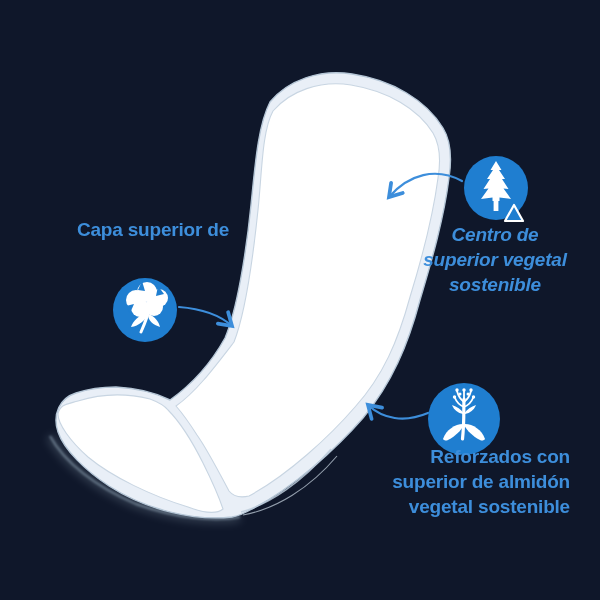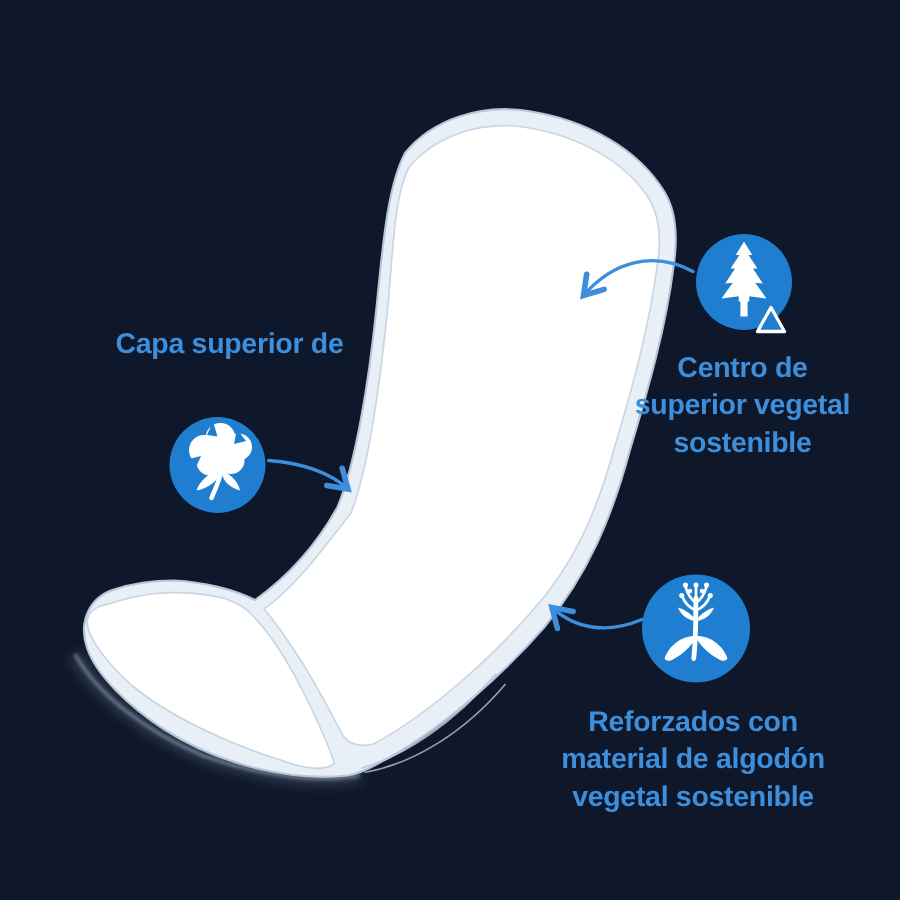--- a/index.html
+++ b/index.html
@@ -19,22 +19,22 @@
   .label {
     position: absolute;
     text-align: center;
     color: var(--accent-blue, #3d8edb);
     font-size: 19px;
     line-height: 25px;
     font-weight: bold;
     letter-spacing: -0.2px;
   }
   .label-cotton   { left: 58px;  top: 217px; width: 190px; }
-  .label-cellulose{ left: 406px; top: 233px; width: 178px; }
-  .label-starch   { left: 354px; top: 469px; width: 216px; }
+  .label-cellulose{ left: 406px; top: 222px; width: 178px; font-style: italic; }
+  .label-starch   { left: 354px; top: 444px; width: 216px; text-align: right; }
   .icon { position: absolute; }
   .icon-cotton { left: 112px; top: 277px; width: 66px; height: 66px; }
   .icon-tree   { left: 461px; top: 153px; width: 70px; height: 70px; }
   .icon-corn   { left: 427px; top: 382px; width: 74px; height: 74px; }
 </style>
 </head>
 <body>
 
 <div class="canvas">
 
@@ -171,17 +171,17 @@
         <path d="M 36 32 C 31 31, 27 28, 25 23 C 30 24.5, 34 27.5, 36.5 31 Z"></path>
         <path d="M 38 32 C 43 31, 47 28, 49 23 C 44 24.5, 40 27.5, 37.5 31 Z"></path>
         <path d="M 36 42 C 28 42, 19 48, 16 57 C 17 58.5, 19 59, 21 58 C 29 54, 34 48, 36.5 44 Z"></path>
         <path d="M 38 42 C 46 42, 55 48, 58 57 C 57 58.5, 55 59, 53 58 C 45 54, 40 48, 37.5 44 Z"></path>
       </g>
     </svg>
   </div>
 
   <div class="label label-starch">
     <div>Reforzados con</div>
-    <div>material de algodón</div>
+    <div>superior de almidón</div>
     <div>vegetal sostenible</div>
   </div>
 
 </div>
 
 </body></html>

